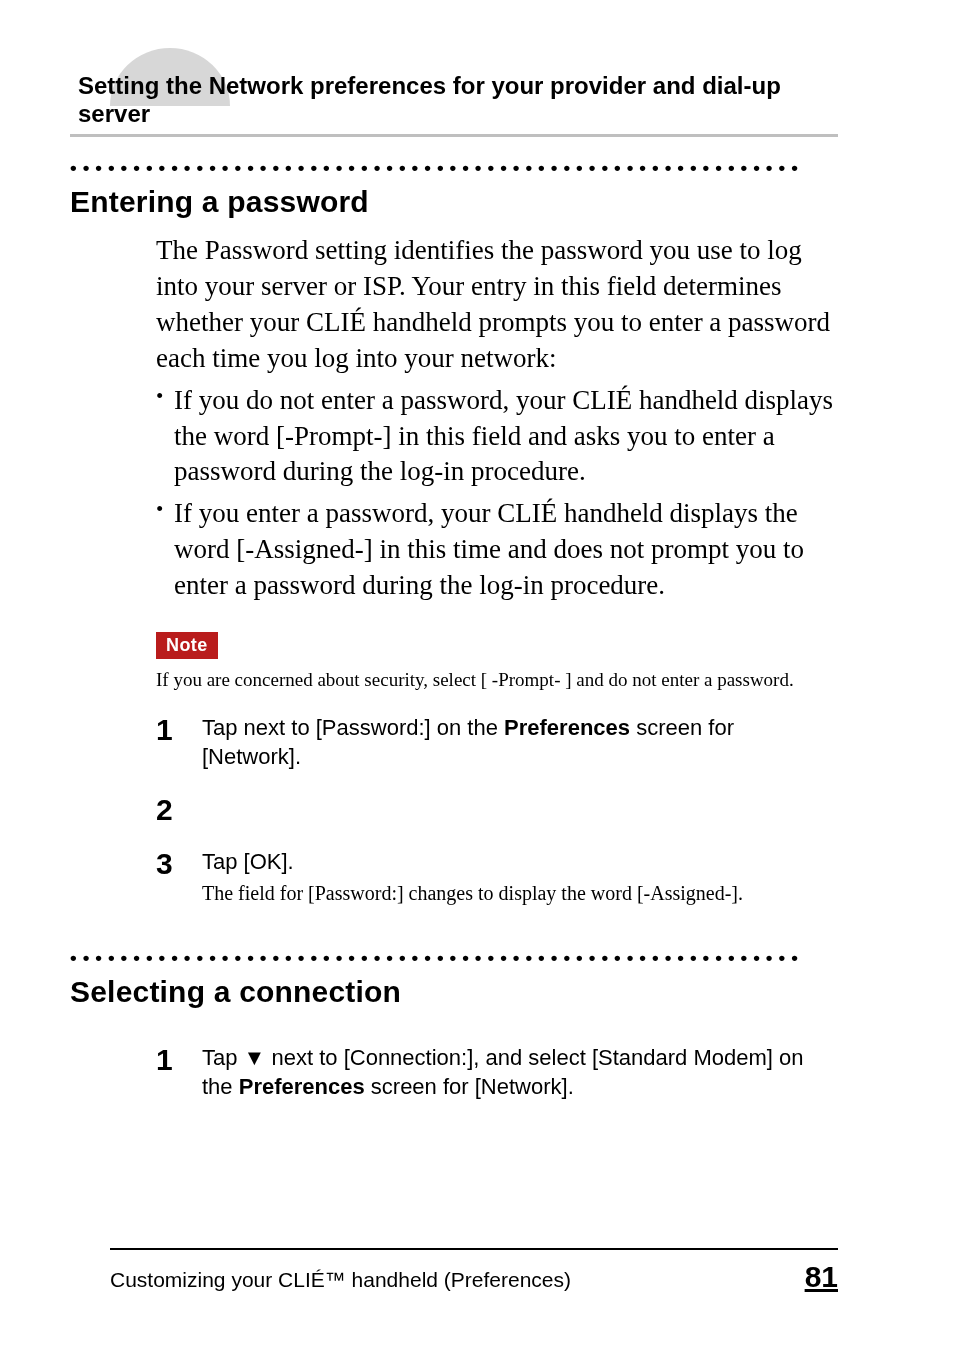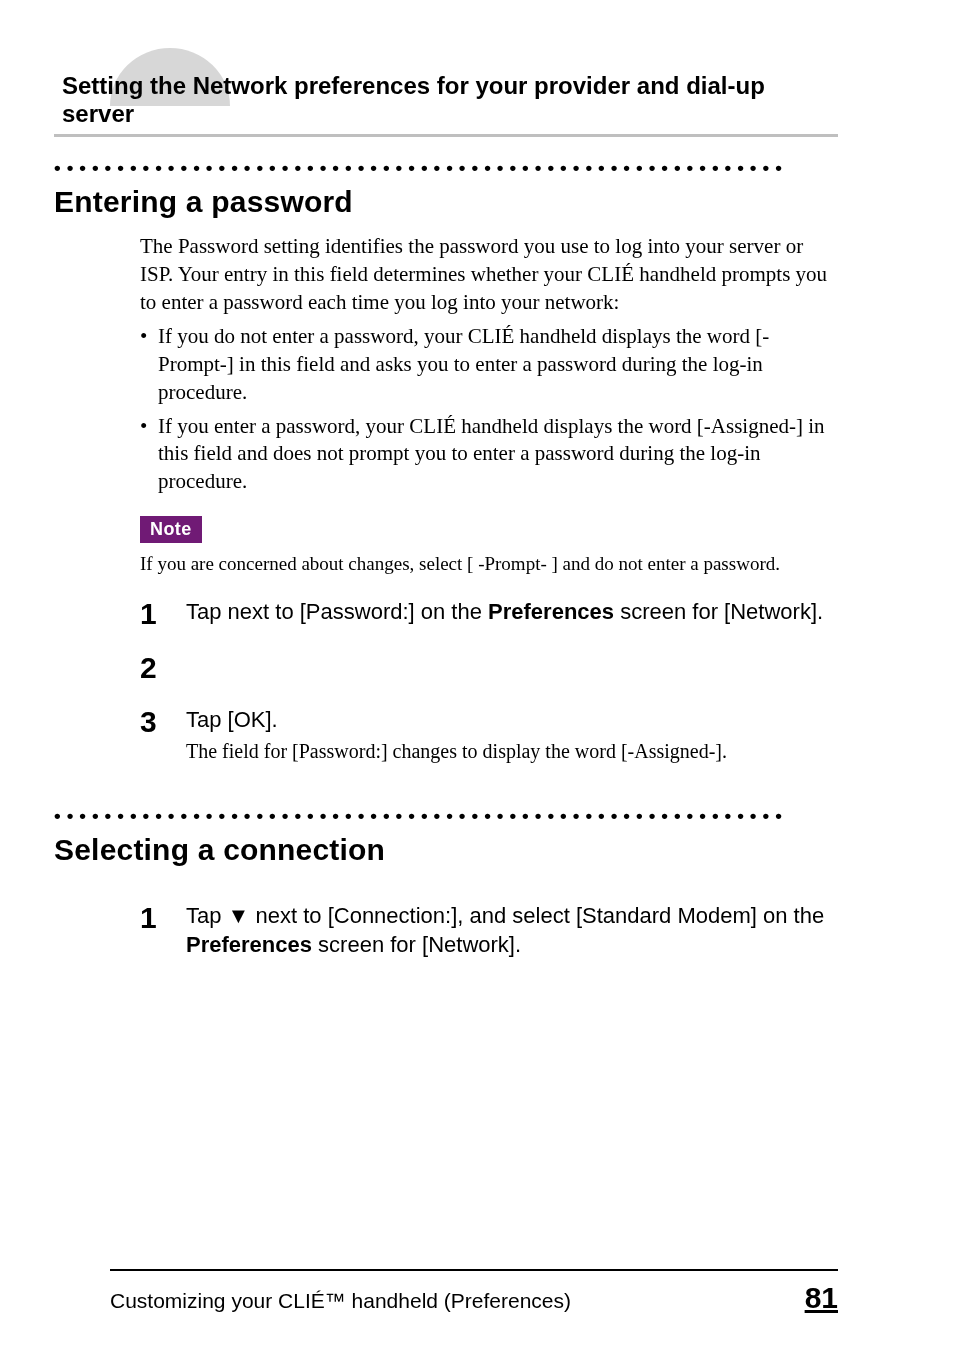--- a/index.html
+++ b/index.html
@@ -1,36 +1,36 @@
 <!DOCTYPE html>
 <html><head>
 <meta charset="utf-8">
 <style>
   * { margin: 0; padding: 0; box-sizing: border-box; }
   html, body { width: 954px; height: 1352px; background: #fff; font-family: "Times New Roman", Times, serif; color: #000; }
-  .page { position: relative; width: 948px; height: 1352px; padding: 0 110px 0 54px; }
+  .page { position: relative; width: 948px; height: 1352px; padding: 0 110px 0 70px; }
   .bullethead { position: absolute; top: 48px; left: 110px; width: 120px; height: 58px; background: #d7d7d7; border-radius: 60px 60px 0 0 / 58px 58px 0 0; }
   .sect-title { position: relative; z-index: 2; font-family: Arial, Helvetica, sans-serif; font-weight: 700; font-size: 24px; padding-top: 72px; padding-left: 8px; }
   .sect-rule { border: none; border-top: 3px solid #bfbfbf; margin-top: 6px; margin-bottom: 26px; }
   .dotsrow { font-family: Arial, Helvetica, sans-serif; font-weight: 700; color: #000; font-size: 19px; letter-spacing: 6px; line-height: 10px; height: 14px; overflow: hidden; white-space: nowrap; }
   .h2 { font-family: Arial, Helvetica, sans-serif; font-weight: 800; font-size: 30px; margin-top: 8px; margin-bottom: 14px; letter-spacing: 0.2px; }
-  .body { font-family: "Times New Roman", Times, serif; font-size: 21px; line-height: 1.33; margin-left: 86px; }
+  .body { font-family: "Times New Roman", Times, serif; font-size: 27px; line-height: 1.33; margin-left: 86px; }
   .body p { margin-bottom: 6px; }
   ul.bullets { list-style: none; margin-top: 6px; }
   ul.bullets li { position: relative; padding-left: 18px; margin-bottom: 6px; }
   ul.bullets li::before { content: "•"; position: absolute; left: 0; top: 0; font-size: 21px; line-height: 1.33; }
-  .notebox { display: inline-block; background: #701a75; color: #fff; font-family: Arial, Helvetica, sans-serif; font-weight: 700; font-size: 18px; padding: 3px 10px 3px 10px; margin-left: 86px; margin-top: 14px; letter-spacing: 0.4px; }
+  .notebox { display: inline-block; background: #b91c1c; color: #fff; font-family: Arial, Helvetica, sans-serif; font-weight: 700; font-size: 18px; padding: 3px 10px 3px 10px; margin-left: 86px; margin-top: 22px; letter-spacing: 0.4px; }
   .notetext { font-family: "Times New Roman", Times, serif; font-size: 19px; margin-left: 86px; margin-top: 10px; margin-bottom: 22px; }
   .steps { margin-left: 86px; }
   .step { display: flex; align-items: flex-start; margin-top: 14px; margin-bottom: 12px; }
   .step .num { font-family: Arial, Helvetica, sans-serif; font-weight: 800; font-size: 30px; width: 46px; flex: 0 0 46px; line-height: 1; padding-top: 2px; }
   .step .stepbody { flex: 1; }
   .step .stepline { font-family: Arial, Helvetica, sans-serif; font-size: 22px; line-height: 1.32; }
   .step .stepsub { font-family: "Times New Roman", Times, serif; font-size: 20px; line-height: 1.35; margin-top: 4px; }
-  .footer { position: absolute; left: 110px; right: 110px; bottom: 37px; }
+  .footer { position: absolute; left: 110px; right: 110px; bottom: 58px; }
   .footer-rule { border: none; border-top: 2px solid #000; margin-bottom: 10px; }
   .footer-row { display: flex; justify-content: space-between; align-items: baseline; font-family: Arial, Helvetica, sans-serif; }
   .footer-left { font-size: 21px; }
   .footer-right { font-size: 30px; font-weight: 700; text-decoration: underline; }
   .mt-block { margin-top: 46px; }
   .spacer-sm { height: 6px; }
   .tri { display: inline-block; font-family: Arial, Helvetica, sans-serif; }
 </style>
 </head>
 <body>
@@ -44,26 +44,26 @@
   <hr class="sect-rule">
 
   
   <div class="dotsrow">••••••••••••••••••••••••••••••••••••••••••••••••••••••••••</div>
   <div class="h2">Entering a password</div>
 
   <div class="body">
     <p>The Password setting identifies the password you use to log into your server or ISP. Your entry in this field determines whether your CLIÉ handheld prompts you to enter a password each time you log into your network:</p>
     <ul class="bullets">
       <li>If you do not enter a password, your CLIÉ handheld displays the word [-Prompt-] in this field and asks you to enter a password during the log-in procedure.</li>
-      <li>If you enter a password, your CLIÉ handheld displays the word [-Assigned-] in this field and does not prompt you to enter a password during the log-in procedure.</li>
+      <li>If you enter a password, your CLIÉ handheld displays the word [-Assigned-] in this time and does not prompt you to enter a password during the log-in procedure.</li>
     </ul>
   </div>
 
   <div class="notebox">Note</div>
-  <div class="notetext">If you are concerned about changes, select [ -Prompt- ] and do not enter a password.</div>
+  <div class="notetext">If you are concerned about security, select [ -Prompt- ] and do not enter a password.</div>
 
   <div class="steps">
 
     <div class="step">
       <div class="num">1</div>
       <div class="stepbody">
         <div class="stepline">
           <span>Tap next to [Password:] on the </span><b>Preferences</b><span> screen for [Network].</span>
         </div>
       </div>

